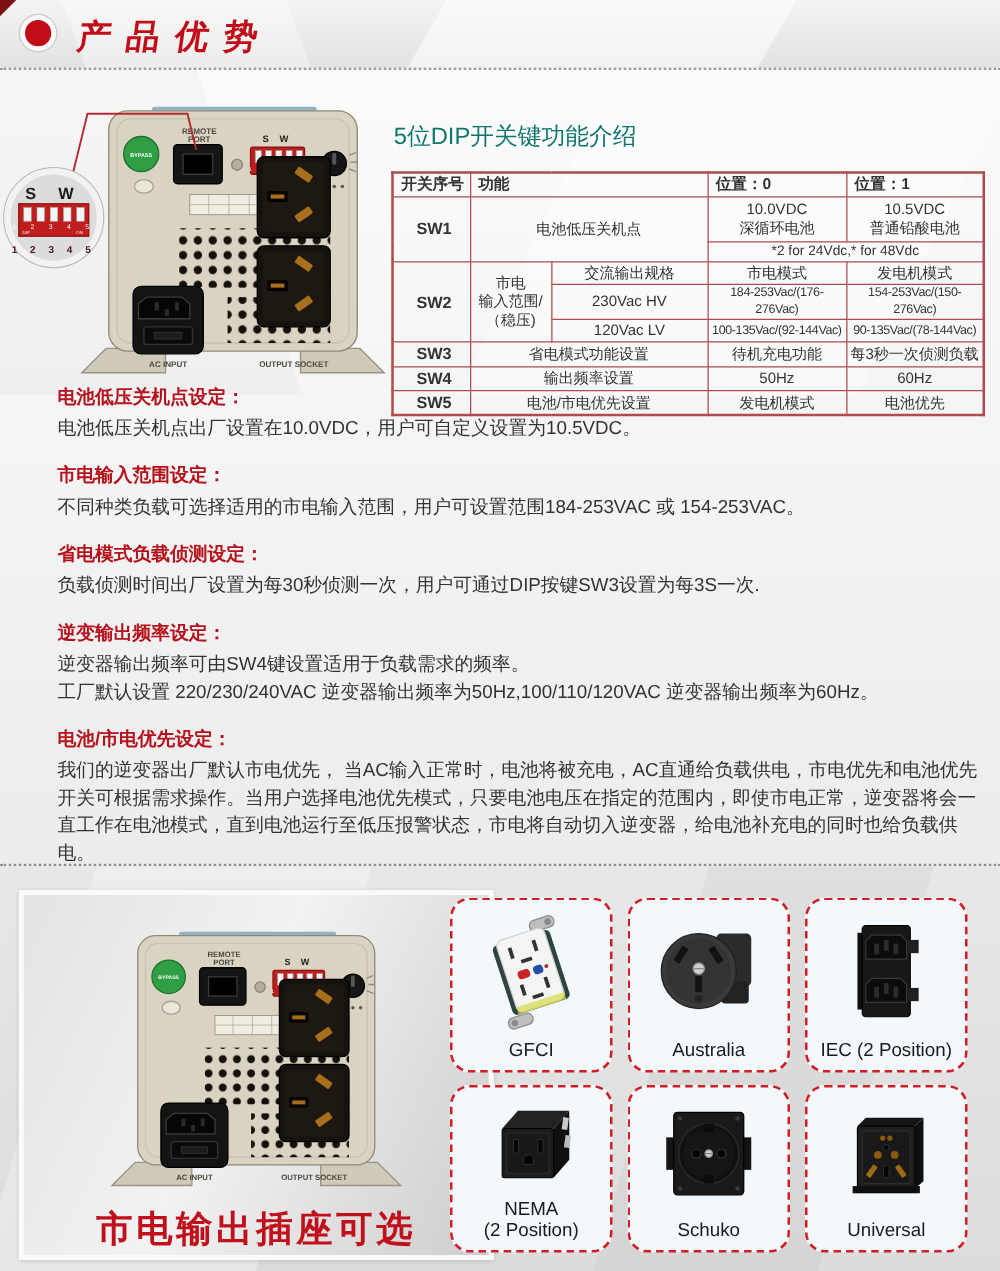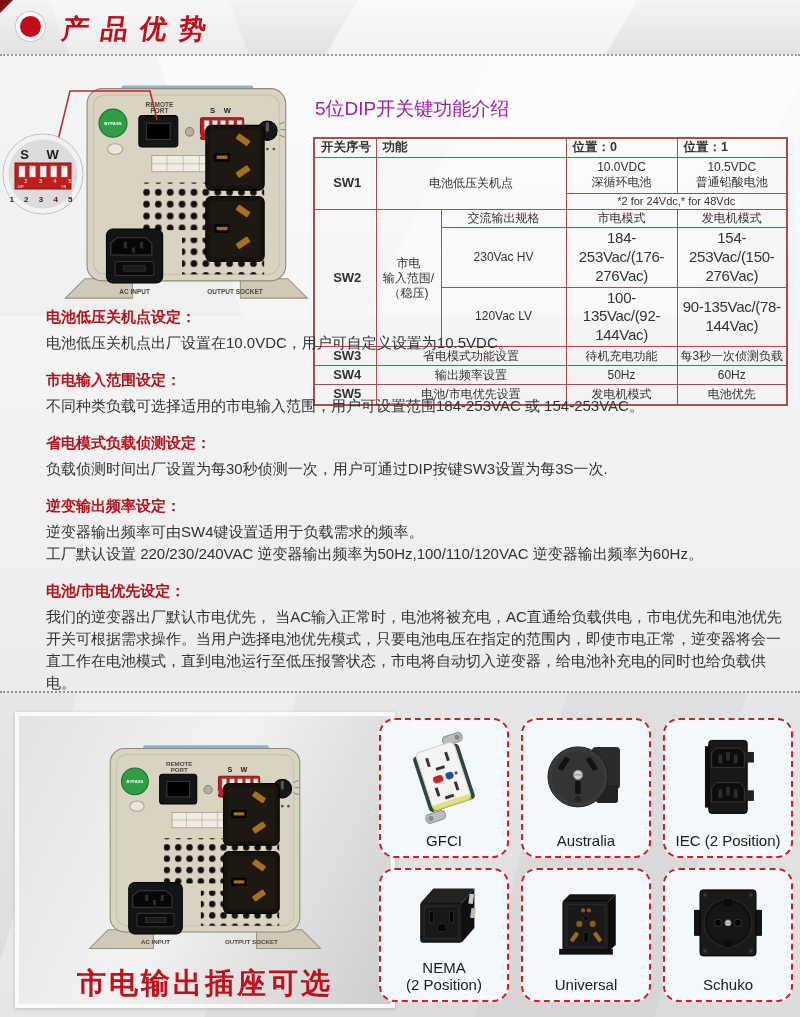--- a/index.html
+++ b/index.html
@@ -23,27 +23,27 @@
   .main-bg{position:absolute;top:56px;left:0;width:800px;height:634px;
     background:linear-gradient(180deg,#fbfbfb 0%,#f3f3f3 55%,#ececec 100%);overflow:hidden;}
   .f3{left:430px;top:0;width:320px;height:260px;background:rgba(255,255,255,.4);transform:skewX(-26deg);}
   .f4{left:-60px;top:0;width:260px;height:260px;background:rgba(0,0,0,.025);transform:skewX(18deg);}
 
   
   .figure-top{position:absolute;left:0;top:76px;width:312px;height:232px;}
 
   
   .dip-block{position:absolute;left:313px;top:96px;width:476px;}
-  .dip-title{font-size:19px;color:#a21caf;margin:0 0 15px 2px;}
+  .dip-title{font-size:19px;color:#0f766e;margin:0 0 15px 2px;}
   table.dip{border-collapse:collapse;table-layout:fixed;width:473px;border:2px solid #ae4b4b;}
   table.dip td{border:1px solid #ae4b4b;font-size:12px;color:#333;text-align:center;
     white-space:pre-line;line-height:1.25;padding:1px 2px;overflow:hidden;}
   table.dip td.hd{text-align:left;padding-left:6px;font-weight:bold;font-size:12.5px;}
   table.dip td.id{text-align:center;padding-left:6px;font-weight:bold;font-size:13px;}
-  table.dip td.sm{font-size:15px;letter-spacing:-0.3px;margin-left:12px;}
+  table.dip td.sm{font-size:10px;letter-spacing:-0.3px;margin-left:12px;}
   table.dip td.note{font-size:11px;}
 
   
   .sections{position:absolute;left:46px;top:308px;width:744px;}
   .sec h3{font-size:15px;font-weight:bold;color:#b4121c;margin:0 0 5px 0;}
   .sec p{font-size:15px;color:#333;margin:0 0 17px 0;line-height:22px;white-space:pre-line;}
 
   
   .divider{position:absolute;top:691px;left:0;width:800px;border-top:2px dotted #8f8f8f;}
 
@@ -53,21 +53,21 @@
   .f5{left:30px;top:0;width:220px;height:330px;background:rgba(255,255,255,.3);transform:skewX(-16deg);}
   .f6{left:520px;top:0;width:180px;height:330px;background:rgba(0,0,0,.03);transform:skewX(-16deg);}
 
   .bottom-panel{position:absolute;left:15px;top:712px;width:380px;height:296px;box-sizing:border-box;
     border:4px solid #fafafa;background:linear-gradient(115deg,#e3e3e3 0%,#f2f2f2 45%,#cdcdcd 100%);
     box-shadow:0 1px 4px rgba(0,0,0,.18);overflow:hidden;}
   .bottom-panel svg.devimg{display:block;margin:24px auto 0 auto;}
   .panel-banner{text-align:center;font-size:29px;font-weight:bold;color:#c0101c;letter-spacing:3px;margin-top:2px;}
 
   
-  .cards{position:absolute;left:379px;top:718px;width:414px;display:grid;
+  .cards{position:absolute;left:360px;top:718px;width:414px;display:grid;
     grid-template-columns:repeat(3,130px);grid-template-rows:140px 134px;gap:10px 12px;}
   .card{box-sizing:border-box;border:2px dashed #cf1f24;border-radius:16px;background:#f2f8fb;
     display:flex;flex-direction:column;align-items:center;justify-content:flex-end;padding:6px 2px 7px 2px;}
   .card svg{flex:1 1 auto;}
   .card .lbl{font-size:15px;color:#1b1b1b;text-align:center;white-space:pre-line;line-height:1.15;margin-top:2px;}
 </style>
 </head>
 <body>
 
 <svg width="0" height="0" style="position:absolute" aria-hidden="true">
@@ -355,53 +355,53 @@
         <rect x="28" y="34" width="38" height="36" rx="2" fill="#181818" stroke="#2e2e2e"></rect>
         <rect x="34" y="40" width="4.5" height="12" fill="#050505" stroke="#3a3a3a" stroke-width="0.6"></rect>
         <rect x="56" y="40" width="4.5" height="12" fill="#050505" stroke="#3a3a3a" stroke-width="0.6"></rect>
         <path d="M43,58 a4.5,4.5 0 0 1 9,0 v4 h-9 z" fill="#050505" stroke="#3a3a3a" stroke-width="0.6"></path>
       </svg>
       <div class="lbl">NEMA
 (2 Position)</div>
     </div>
 
     <div class="card">
-      <svg viewBox="0 0 100 90" width="96" height="90">
-        <polygon points="26,20 33,13 81,13 74,20" fill="#161616"></polygon>
-        <polygon points="74,20 81,13 81,66 74,72" fill="#0e0e0e"></polygon>
-        <rect x="26" y="20" width="48" height="52" rx="2" fill="#1e1e1e" stroke="#000"></rect>
-        <rect x="30" y="24" width="40" height="44" rx="2" fill="#191919" stroke="#2d2d2d"></rect>
-        <rect x="22" y="70" width="56" height="6" fill="#101010"></rect>
-        <circle cx="47" cy="30" r="2.2" fill="#8a5a10"></circle>
-        <circle cx="53" cy="30" r="2.2" fill="#8a5a10"></circle>
-        <circle cx="50" cy="38" r="2.6" fill="#0a0a0a" stroke="#3a3a3a" stroke-width="0.6"></circle>
-        <circle cx="43" cy="44" r="3.2" fill="#8a5a10"></circle>
-        <circle cx="57" cy="44" r="3.2" fill="#8a5a10"></circle>
-        <rect x="36" y="52" width="4.5" height="11" rx="1" transform="rotate(35 38 57)" fill="#9a6a14"></rect>
-        <rect x="59.5" y="52" width="4.5" height="11" rx="1" transform="rotate(-35 62 57)" fill="#9a6a14"></rect>
-        <rect x="47.8" y="53" width="4.5" height="10" rx="1" fill="#050505" stroke="#3a3a3a" stroke-width="0.6"></rect>
-      </svg>
-      <div class="lbl">Universal</div>
-    </div>
-
-    <div class="card">
       <svg viewBox="0 0 100 90" width="100" height="92">
         <rect x="16" y="30" width="8" height="26" fill="#141414"></rect>
         <rect x="76" y="30" width="8" height="26" fill="#141414"></rect>
         <rect x="22" y="10" width="56" height="66" rx="3" fill="#1a1a1a" stroke="#000"></rect>
         <circle cx="27" cy="15" r="1.8" fill="#3a3a3a"></circle>
           <circle cx="73" cy="15" r="1.8" fill="#3a3a3a"></circle>
         <circle cx="27" cy="71" r="1.8" fill="#3a3a3a"></circle>
           <circle cx="73" cy="71" r="1.8" fill="#3a3a3a"></circle>
         <circle cx="50" cy="43" r="24" fill="#111" stroke="#2e2e2e"></circle>
         <circle cx="50" cy="43" r="20.5" fill="#161616"></circle>
         <rect x="46" y="19" width="8" height="7" fill="#0b0b0b"></rect>
         <rect x="46" y="60" width="8" height="7" fill="#0b0b0b"></rect>
         <circle cx="40" cy="43" r="3.6" fill="#020202" stroke="#333"></circle>
         <circle cx="60" cy="43" r="3.6" fill="#020202" stroke="#333"></circle>
         <circle cx="50" cy="43" r="3" fill="#cfcfcf" stroke="#8a8a8a"></circle>
         <line x1="47.5" y1="43" x2="52.5" y2="43" stroke="#777" stroke-width="0.8"></line>
       </svg>
       <div class="lbl">Schuko</div>
     </div>
 
+    <div class="card">
+      <svg viewBox="0 0 100 90" width="96" height="90">
+        <polygon points="26,20 33,13 81,13 74,20" fill="#161616"></polygon>
+        <polygon points="74,20 81,13 81,66 74,72" fill="#0e0e0e"></polygon>
+        <rect x="26" y="20" width="48" height="52" rx="2" fill="#1e1e1e" stroke="#000"></rect>
+        <rect x="30" y="24" width="40" height="44" rx="2" fill="#191919" stroke="#2d2d2d"></rect>
+        <rect x="22" y="70" width="56" height="6" fill="#101010"></rect>
+        <circle cx="47" cy="30" r="2.2" fill="#8a5a10"></circle>
+        <circle cx="53" cy="30" r="2.2" fill="#8a5a10"></circle>
+        <circle cx="50" cy="38" r="2.6" fill="#0a0a0a" stroke="#3a3a3a" stroke-width="0.6"></circle>
+        <circle cx="43" cy="44" r="3.2" fill="#8a5a10"></circle>
+        <circle cx="57" cy="44" r="3.2" fill="#8a5a10"></circle>
+        <rect x="36" y="52" width="4.5" height="11" rx="1" transform="rotate(35 38 57)" fill="#9a6a14"></rect>
+        <rect x="59.5" y="52" width="4.5" height="11" rx="1" transform="rotate(-35 62 57)" fill="#9a6a14"></rect>
+        <rect x="47.8" y="53" width="4.5" height="10" rx="1" fill="#050505" stroke="#3a3a3a" stroke-width="0.6"></rect>
+      </svg>
+      <div class="lbl">Universal</div>
+    </div>
+
   </div>
 </div>
 
 </body></html>

